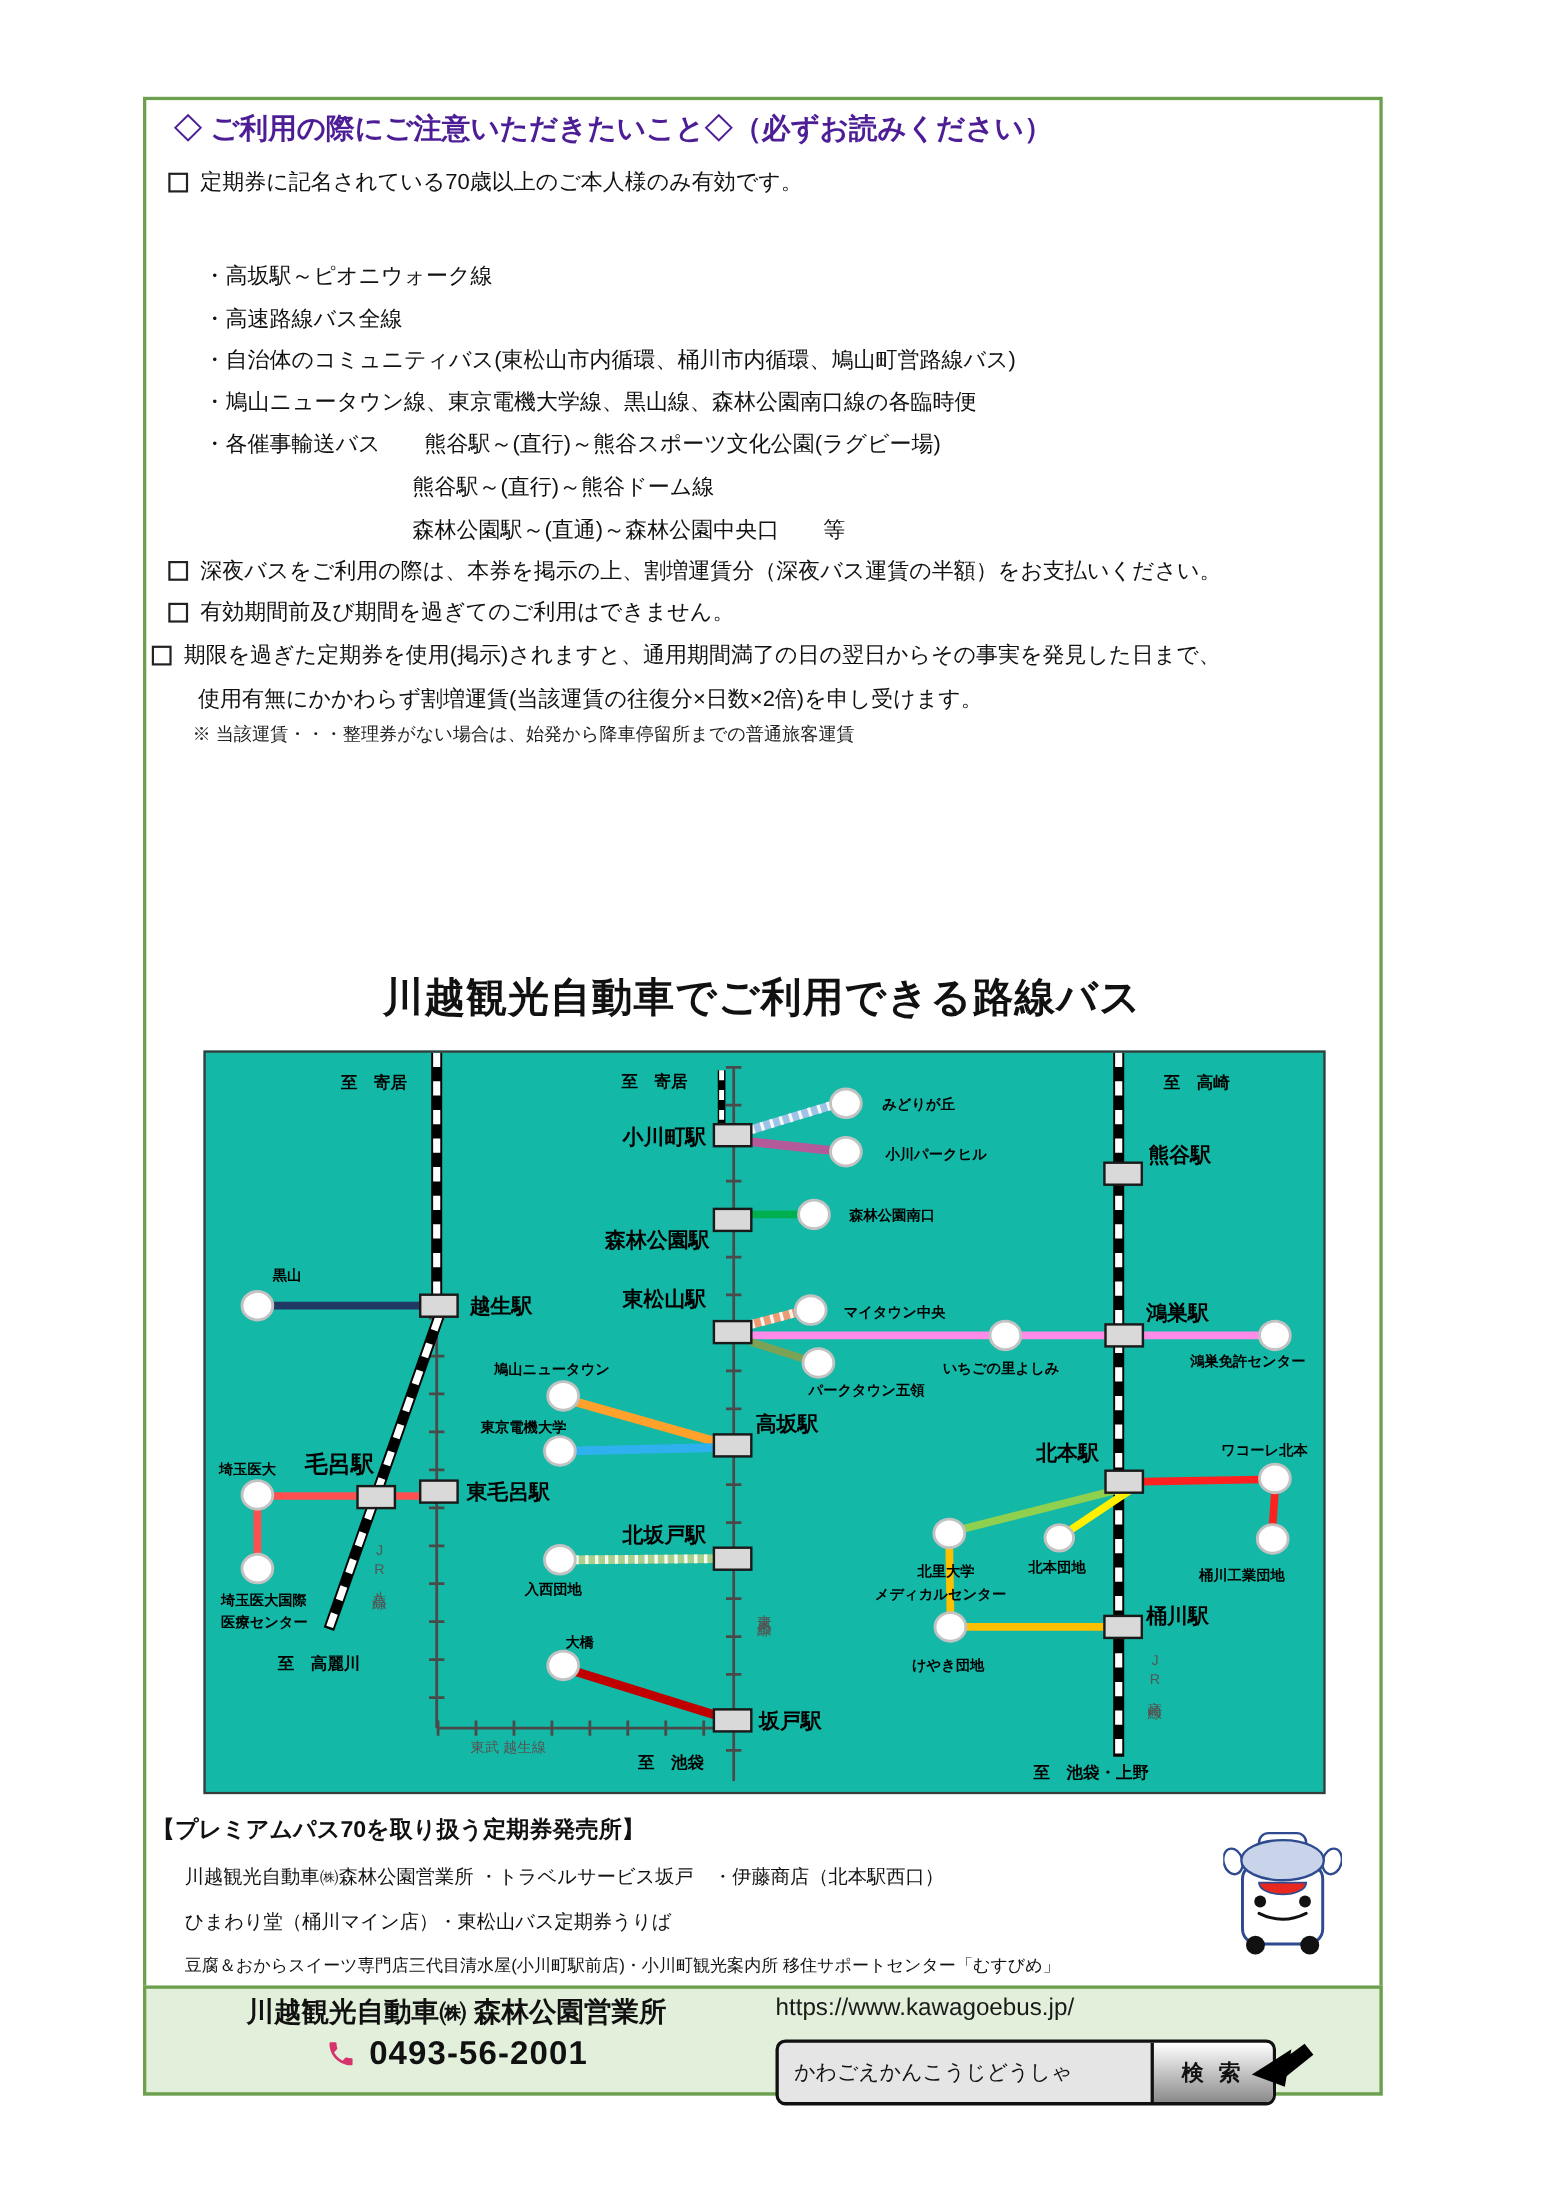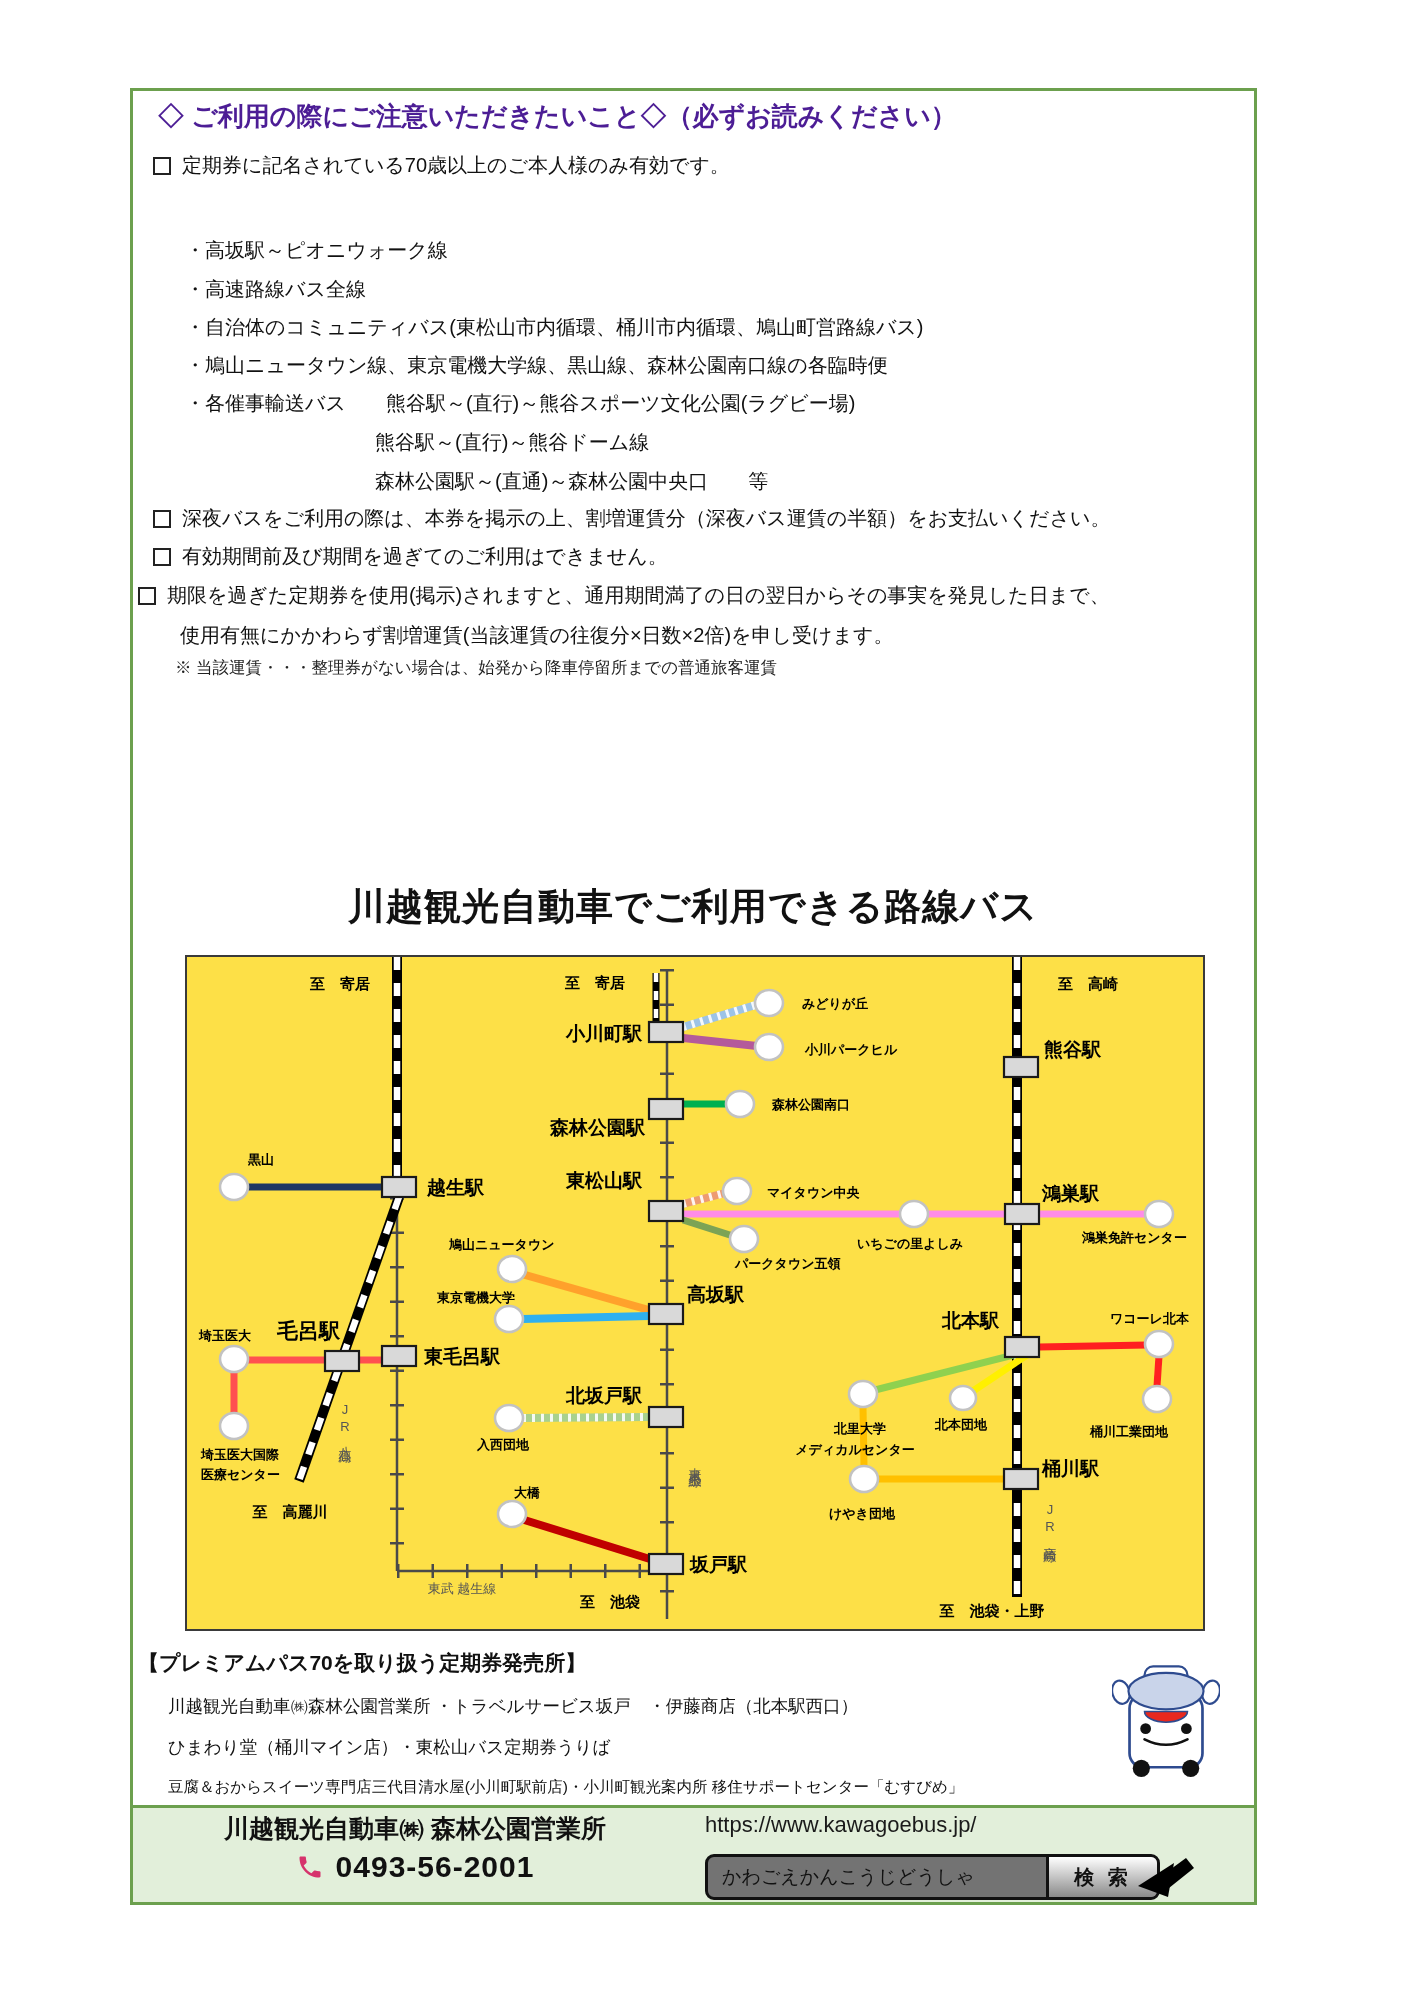--- a/index.html
+++ b/index.html
@@ -6,21 +6,21 @@
   .page{position:relative;width:1415px;height:2000px;background:#ffffff;
         font-family:"Liberation Sans",sans-serif;color:#111;overflow:hidden;}
   .abs{position:absolute;}
   .frame{left:130px;top:88px;width:1127px;height:1817px;border:3px solid #6CA04E;box-sizing:border-box;}
   .heading{left:158px;top:99px;width:1090px;font-size:26px;font-weight:bold;color:#4c1d95;white-space:nowrap;}
   .note-row{display:flex;gap:11px;font-size:20px;white-space:nowrap;}
   .cb{width:14px;height:14px;border:2px solid #222;flex:none;margin-top:5px;background:#fff;}
   .subtext{font-size:20px;white-space:nowrap;}
   .small-note{font-size:16.5px;white-space:nowrap;color:#222;}
   .map-title{left:133px;top:882px;width:1120px;text-align:center;font-size:37px;font-weight:bold;letter-spacing:1px;}
-  .map-box{left:185px;top:955px;width:1020px;height:676px;border:2px solid #3a3a3a;background:#fde047;box-sizing:border-box;}
+  .map-box{left:185px;top:955px;width:1020px;height:676px;border:2px solid #3a3a3a;background:#14b8a6;box-sizing:border-box;}
   svg text{font-family:"Liberation Sans",sans-serif;}
   .st-label{font-size:19px;font-weight:bold;fill:#000;}
   .stop-label{font-size:13px;font-weight:bold;fill:#000;}
   .dir-label{font-size:15px;font-weight:bold;fill:#000;}
   .rail-label{font-size:13px;fill:#555;}
   .vtext{writing-mode:vertical-rl;text-orientation:upright;letter-spacing:2px;}
   .railA{stroke:#000;stroke-width:10;fill:none;}
   .railB{stroke:#fff;stroke-width:6.5;stroke-dasharray:13 13;fill:none;}
   .railA2{stroke:#000;stroke-width:7;fill:none;}
   .railB2{stroke:#fff;stroke-width:4.5;stroke-dasharray:9 9;fill:none;}
@@ -30,21 +30,21 @@
   .stn{fill:#D9D9D9;stroke:#1a1a1a;stroke-width:2.2;}
   .stop{fill:#fff;stroke:#C2C2C2;stroke-width:2.6;}
   .premium-h{left:138px;top:1649px;font-size:21px;font-weight:bold;white-space:nowrap;}
   .shop{left:168px;font-size:17.5px;white-space:nowrap;}
   .shop3{font-size:15.5px;}
   .footer-band{left:130px;top:1805px;width:1127px;height:100px;background:#E2EFDA;border:3px solid #6CA04E;box-sizing:border-box;}
   .company{left:150px;top:1812px;width:530px;text-align:center;font-size:25px;font-weight:bold;white-space:nowrap;}
   .phone-row{left:150px;top:1850px;width:530px;display:flex;justify-content:center;align-items:center;gap:12px;}
   .phone-num{font-size:30px;font-weight:bold;letter-spacing:1px;}
   .url{left:705px;top:1812px;font-size:22px;color:#1a1a1a;white-space:nowrap;}
-  .searchbox{left:705px;top:1854px;width:455px;height:46px;background:#737373;border:3px solid #111;
+  .searchbox{left:705px;top:1854px;width:455px;height:60px;background:#e5e5e5;border:3px solid #111;
              border-radius:9px;display:flex;align-items:stretch;box-sizing:border-box;overflow:hidden;}
   .query{flex:1;display:flex;align-items:center;padding-left:14px;font-size:19px;white-space:nowrap;}
   .search-btn{width:108px;display:flex;align-items:center;justify-content:center;font-size:20px;
               letter-spacing:4px;border-left:3px solid #111;background:linear-gradient(#ffffff,#8a8a8a);font-weight:bold;}
 </style>
 </head>
 <body>
 
 <div class="page">
 

